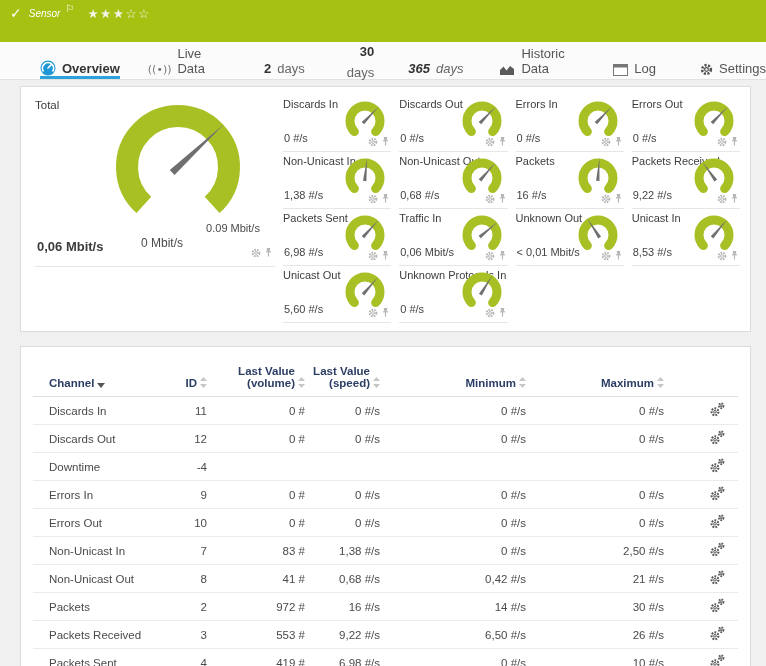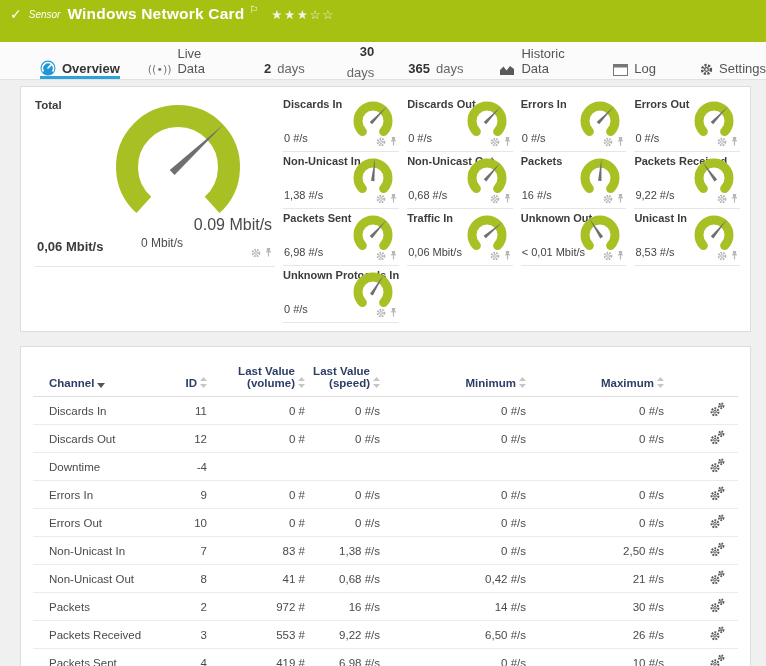--- a/index.html
+++ b/index.html
@@ -27,24 +27,24 @@
   .tab .glyph{font-family:"DejaVu Sans",sans-serif;color:#777;font-size:11px;}
   .tab svg{display:block;}
 
   
   .panel{position:absolute;left:20px;width:731px;background:#fff;border:1px solid #dcdcdc;box-sizing:border-box;}
   #panel1{top:86px;height:246px;}
   #panel2{top:346px;height:330px;}
 
   
   .total-cell{position:absolute;left:14px;top:8px;width:240px;height:171px;border-bottom:1px solid #e6e6e6;}
-  .cell-label{font-size:11.5px;font-weight:bold;color:#3c3c3c;padding-top:4px;}
+  .cell-label{font-size:11.5px;font-weight:normal;color:#3c3c3c;padding-top:4px;}
   .total-gauge{position:absolute;left:68px;top:2px;}
   .scale-min{position:absolute;left:58px;bottom:16px;width:90px;text-align:right;font-size:12px;color:#4a4a4a;}
-  .scale-max{position:absolute;left:150px;bottom:32px;width:96px;text-align:center;font-size:16px;color:#4a4a4a;}
+  .scale-max{position:absolute;left:150px;bottom:32px;width:96px;text-align:center;font-size:11px;color:#4a4a4a;}
   .total-value{position:absolute;left:2px;bottom:12px;font-size:13px;font-weight:bold;color:#3c3c3c;}
   .cell-icons{position:absolute;right:2px;bottom:8px;display:flex;gap:3px;align-items:center;}
   .cell-icons span{display:inline-flex;cursor:pointer;}
 
   
   .mini-grid{position:absolute;left:262px;top:8px;right:10px;display:grid;
     grid-template-columns:repeat(4,1fr);column-gap:8px;}
   .mini-cell{position:relative;height:57px;border-bottom:1px solid #e6e6e6;box-sizing:border-box;cursor:pointer;}
   .mini-cell .cell-label{font-size:11px;white-space:nowrap;padding-top:3px;}
   .mini-cell .gsvg{position:absolute;right:3px;top:6px;}
@@ -70,21 +70,20 @@
 </style>
 </head>
 <body>
 
 <div class="page">
 
   <div class="topbar">
     <div class="topbar-row1">
       <span class="check">✓</span>
       <span class="sensor-word">Sensor</span>
-      <span class="sensor-title">Windows Network Card</span>
       <span class="flag">⚐</span>
       <span class="stars" id="stars">★★★☆☆</span>
     </div>
   </div>
 
   <div class="tabstrip" id="tabstrip">
       <div class="tab active" style="margin-right: 28px;">
         <span>
           <svg width="16" height="16" viewBox="0 0 16 16">
             <circle cx="8" cy="8" r="7.5" fill="#1f97d4"></circle>
@@ -99,21 +98,21 @@
         <span>Live Data</span>
       </div>
       <div class="tab" style="margin-right: 42px;">
         <span class="num">2</span>
         <span class="word">days</span>
       </div>
       <div class="tab" style="margin-right: 34px; flex-direction: column;">
         <span class="num">30</span>
         <span class="word">days</span>
       </div>
-      <div class="tab" style="margin-right: 36px;">
+      <div class="tab" style="margin-right: 36px; font-style: italic;">
         <span class="num">365</span>
         <span class="word">days</span>
       </div>
       <div class="tab" style="margin-right: 27px;">
         <span>
           <svg width="16" height="12" viewBox="0 0 16 12">
             <path d="M1 11 V6 L4.5 2.5 L7.5 6.5 L11 2 L15 5 V11 Z" fill="#5a5a5a"></path>
           </svg>
         </span>
         <span>Historic Data</span>
@@ -435,20 +434,43 @@
             <span>
               <svg width="9" height="11" viewBox="0 0 10 12">
                 <path d="M3 1 h4 l-0.7 4 h-2.6 Z" fill="#b5b5b5"></path>
                 <line x1="2.2" y1="5.2" x2="7.8" y2="5.2" stroke="#b5b5b5" stroke-width="1.3"></line>
                 <line x1="5" y1="5.2" x2="5" y2="10.5" stroke="#b5b5b5" stroke-width="1.3"></line>
               </svg>
             </span>
           </div>
         </div>
         <div class="mini-cell">
+          <div class="cell-label">Unicast Out</div>
+          <div class="gsvg"><svg width="46" height="40" viewBox="0 0 46 40">
+              <path d="M 12.39 30.61 A 15 15 0 1 1 33.61 30.61" fill="none" stroke="#a9c024" stroke-width="9" stroke-linecap="round"></path>
+              <polygon points="23,0 21.3,23 24.7,23" fill="#6f6f6f" transform="rotate(41 23 20)"></polygon>
+            </svg></div>
+          <div class="mini-value">5,60 #/s</div>
+          <div class="cell-icons">
+            <span>
+              <svg width="10" height="10" viewBox="0 0 12 12">
+                <circle cx="6" cy="6" r="4" fill="none" stroke="#b5b5b5" stroke-width="2.4" stroke-dasharray="2 1.3"></circle>
+                <circle cx="6" cy="6" r="1.7" fill="none" stroke="#b5b5b5" stroke-width="1.2"></circle>
+              </svg>
+            </span>
+            <span>
+              <svg width="9" height="11" viewBox="0 0 10 12">
+                <path d="M3 1 h4 l-0.7 4 h-2.6 Z" fill="#b5b5b5"></path>
+                <line x1="2.2" y1="5.2" x2="7.8" y2="5.2" stroke="#b5b5b5" stroke-width="1.3"></line>
+                <line x1="5" y1="5.2" x2="5" y2="10.5" stroke="#b5b5b5" stroke-width="1.3"></line>
+              </svg>
+            </span>
+          </div>
+        </div>
+        <div class="mini-cell">
           <div class="cell-label">Unknown Protocols In</div>
           <div class="gsvg"><svg width="46" height="40" viewBox="0 0 46 40">
               <path d="M 12.39 30.61 A 15 15 0 1 1 33.61 30.61" fill="none" stroke="#a9c024" stroke-width="9" stroke-linecap="round"></path>
               <polygon points="23,0 21.3,23 24.7,23" fill="#6f6f6f" transform="rotate(32 23 20)"></polygon>
             </svg></div>
           <div class="mini-value">0 #/s</div>
           <div class="cell-icons">
             <span>
               <svg width="10" height="10" viewBox="0 0 12 12">
                 <circle cx="6" cy="6" r="4" fill="none" stroke="#b5b5b5" stroke-width="2.4" stroke-dasharray="2 1.3"></circle>

